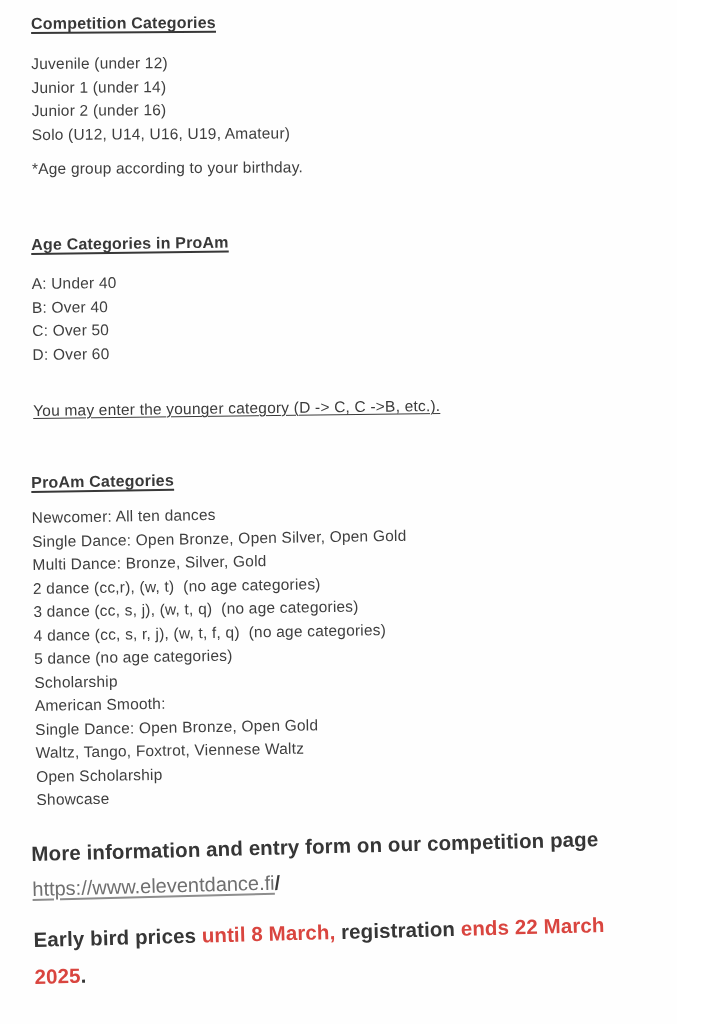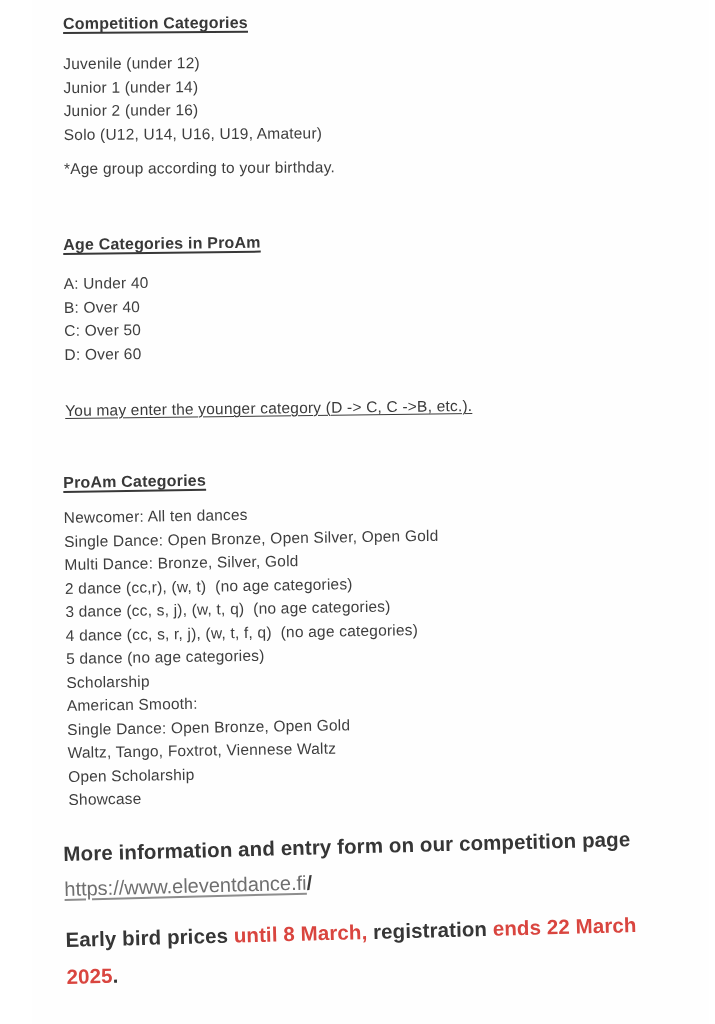--- a/index.html
+++ b/index.html
@@ -10,21 +10,20 @@
   .page {
     position: relative;
     width: 677px;
     height: 1024px;
     box-sizing: border-box;
     padding: 13px 24px 0 31px;
     background: #fefefe;
     font-family: "Liberation Sans", sans-serif;
     color: var(--text, #3e3e3e);
     overflow: hidden;
-    margin-left: 32px;
   }
   .sec { transform-origin: left top; }
   .sec1 { transform: rotate(-0.35deg); }
   .sec2 { transform: rotate(-0.7deg); }
   .sec3 { transform: rotate(-0.95deg); }
   .footer-block { transform-origin: left top; transform: rotate(-1.5deg); }
 
   .heading {
     margin: 0;
     font-size: 16px;

